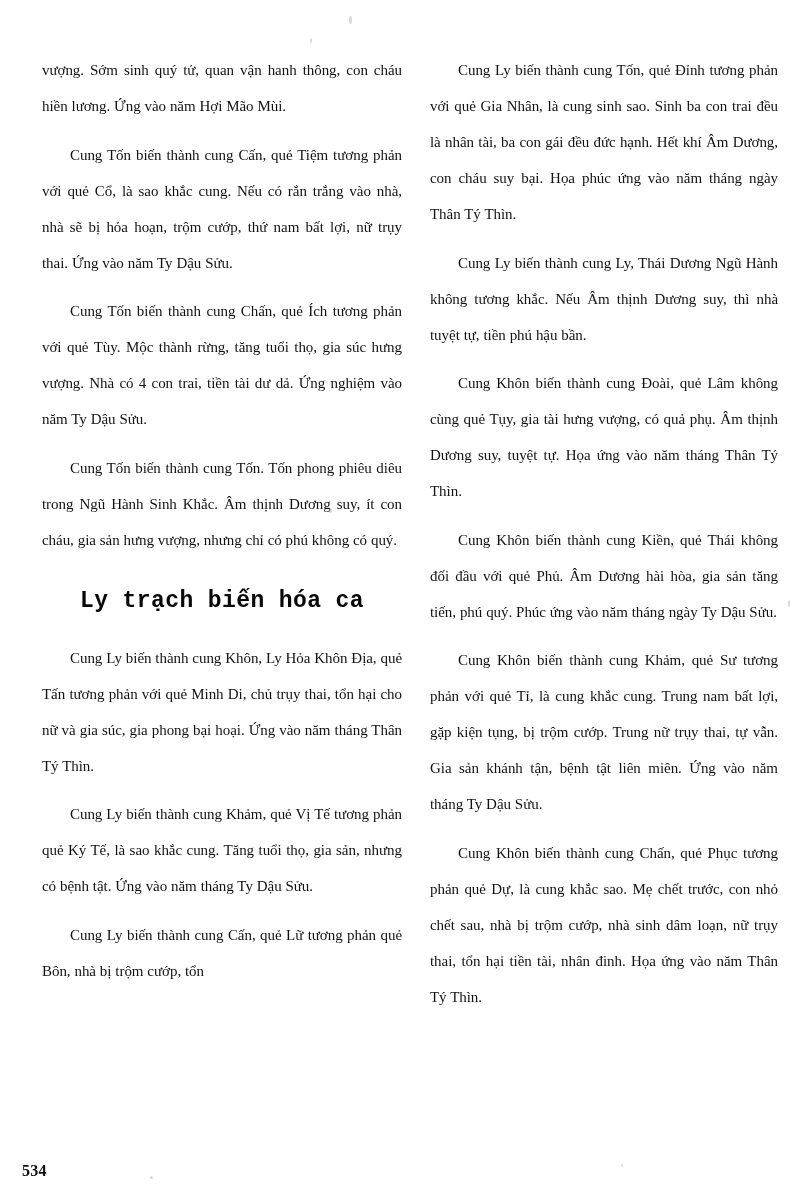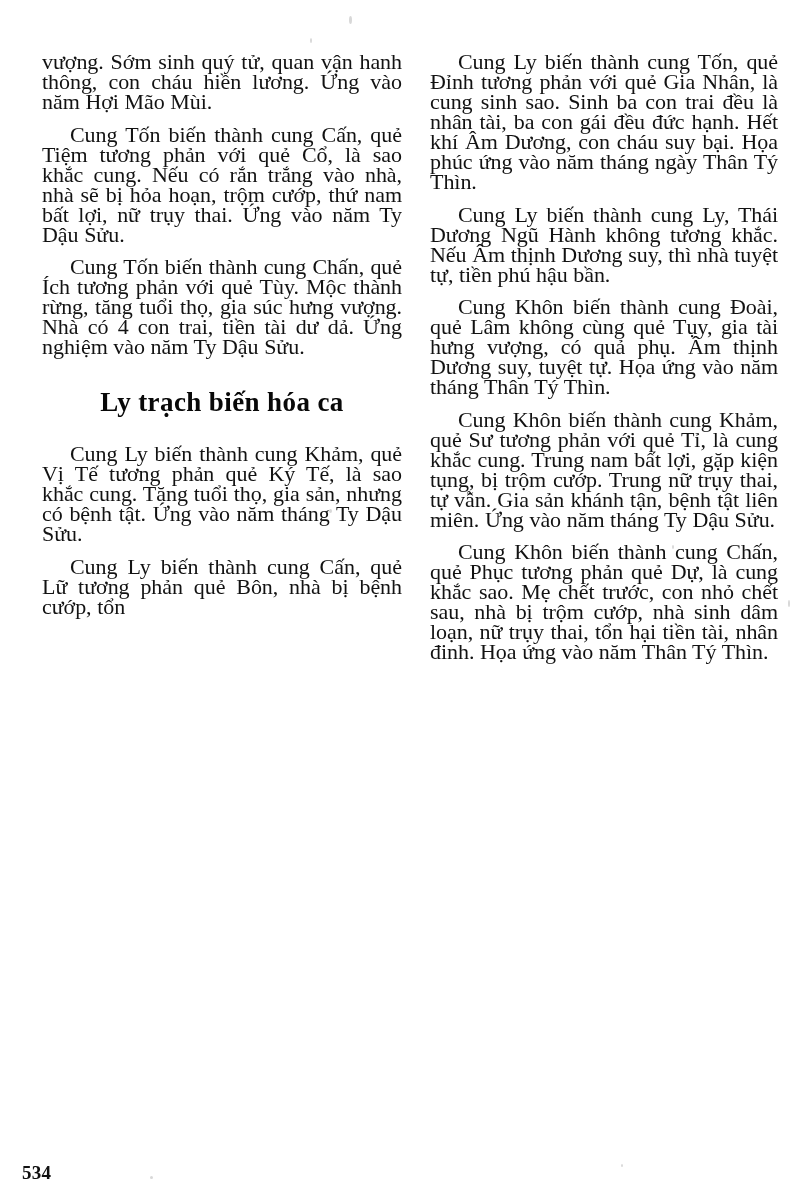--- a/index.html
+++ b/index.html
@@ -45,73 +45,76 @@
     box-sizing: border-box;
   }
   #column-left  { left: 42px;  width: 360px; }
   #column-right { left: 430px; width: 348px; }
 
   .para {
     margin: 0 0 12.5px 0;
     text-align: justify;
     text-justify: inter-word;
     text-indent: 28px;
-    font-size: 22px;
-    line-height: 20px;
+    font-size: 15px;
+    line-height: 36px;
     letter-spacing: -0.05px;
     word-spacing: 0.2px;
     color: #121212;
   }
   .para.cont { text-indent: 0; }
 
   .section-heading {
-    font-family: Liberation Serif, serif;
+    font-family: Liberation Mono, monospace;
     font-weight: bold;
-    font-size: 27px;
+    font-size: 23px;
     letter-spacing: 0.4px;
     text-align: center;
     margin: 0;
     padding: 0;
     color: #080808;
     text-indent: 0;
   }
   #heading-ly-trach   { margin: 30px 0 26px 0; }
   #heading-khon-trach { margin: 28px 0 24px 0; }
 
   #page-number {
     position: absolute;
     left: 22px;
     top: 1162px;
     font-family: "Liberation Serif", serif;
     font-weight: bold;
-    font-size: 19px;
+    font-size: 16px;
     color: #101010;
     letter-spacing: 0.2px;
   }
 </style>
 </head>
 <body>
 
 <div id="page">
 
   <div id="columns">
 
     <div class="column" id="column-left">
       <p class="para cont">vượng. Sớm sinh quý tử, quan vận hanh thông, con cháu hiền lương. Ứng vào năm Hợi Mão Mùi.</p>
       <p class="para">Cung Tốn biến thành cung Cấn, quẻ Tiệm tương phản với quẻ Cổ, là sao khắc cung. Nếu có rắn trắng vào nhà, nhà sẽ bị hỏa hoạn, trộm cướp, thứ nam bất lợi, nữ trụy thai. Ứng vào năm Ty Dậu Sửu.</p>
       <p class="para">Cung Tốn biến thành cung Chấn, quẻ Ích tương phản với quẻ Tùy. Mộc thành rừng, tăng tuổi thọ, gia súc hưng vượng. Nhà có 4 con trai, tiền tài dư dả. Ứng nghiệm vào năm Ty Dậu Sửu.</p>
+      <p class="para">Cung Tốn biến thành cung Tốn. Tốn phong phiêu diêu trong Ngũ Hành Sinh Khắc. Âm thịnh Dương suy, ít con cháu, gia sản hưng vượng, nhưng chỉ có phú không có quý.</p>
       <h2 class="section-heading" id="heading-ly-trach">Ly trạch biến hóa ca</h2>
+      <p class="para">Cung Ly biến thành cung Khôn, Ly Hỏa Khôn Địa, quẻ Tấn tương phản với quẻ Minh Di, chủ trụy thai, tổn hại cho nữ và gia súc, gia phong bại hoại. Ứng vào năm tháng Thân Tý Thìn.</p>
       <p class="para">Cung Ly biến thành cung Khảm, quẻ Vị Tế tương phản quẻ Ký Tế, là sao khắc cung. Tăng tuổi thọ, gia sản, nhưng có bệnh tật. Ứng vào năm tháng Ty Dậu Sửu.</p>
-      <p class="para">Cung Ly biến thành cung Cấn, quẻ Lữ tương phản quẻ Bôn, nhà bị bệnh cướp, tổn</p>
+      <p class="para">Cung Ly biến thành cung Cấn, quẻ Lữ tương phản quẻ Bôn, nhà bị trộm cướp, tổn</p>
     </div>
 
     <div class="column" id="column-right">
       <p class="para">Cung Ly biến thành cung Tốn, quẻ Đỉnh tương phản với quẻ Gia Nhân, là cung sinh sao. Sinh ba con trai đều là nhân tài, ba con gái đều đức hạnh. Hết khí Âm Dương, con cháu suy bại. Họa phúc ứng vào năm tháng ngày Thân Tý Thìn.</p>
       <p class="para">Cung Ly biến thành cung Ly, Thái Dương Ngũ Hành không tương khắc. Nếu Âm thịnh Dương suy, thì nhà tuyệt tự, tiền phú hậu bần.</p>
       <p class="para">Cung Khôn biến thành cung Đoài, quẻ Lâm không cùng quẻ Tụy, gia tài hưng vượng, có quả phụ. Âm thịnh Dương suy, tuyệt tự. Họa ứng vào năm tháng Thân Tý Thìn.</p>
+      <p class="para">Cung Khôn biến thành cung Kiền, quẻ Thái không đối đầu với quẻ Phủ. Âm Dương hài hòa, gia sản tăng tiến, phú quý. Phúc ứng vào năm tháng ngày Ty Dậu Sửu.</p>
       <p class="para">Cung Khôn biến thành cung Khảm, quẻ Sư tương phản với quẻ Tỉ, là cung khắc cung. Trung nam bất lợi, gặp kiện tụng, bị trộm cướp. Trung nữ trụy thai, tự vẫn. Gia sản khánh tận, bệnh tật liên miên. Ứng vào năm tháng Ty Dậu Sửu.</p>
       <p class="para">Cung Khôn biến thành cung Chấn, quẻ Phục tương phản quẻ Dự, là cung khắc sao. Mẹ chết trước, con nhỏ chết sau, nhà bị trộm cướp, nhà sinh dâm loạn, nữ trụy thai, tổn hại tiền tài, nhân đinh. Họa ứng vào năm Thân Tý Thìn.</p>
     </div>
 
   </div>
 
   <div id="page-number">534</div>
 
   <div class="scan-speckle" style="left:349px; top:16px; width:3px; height:8px;"></div>
   <div class="scan-speckle" style="left:310px; top:38px; width:2px; height:5px;"></div>

